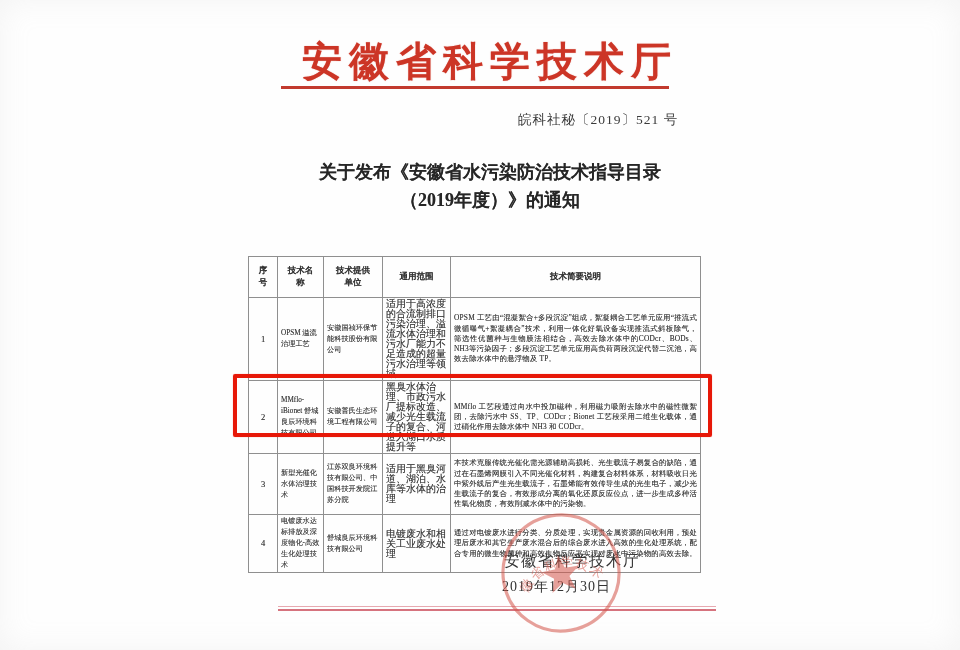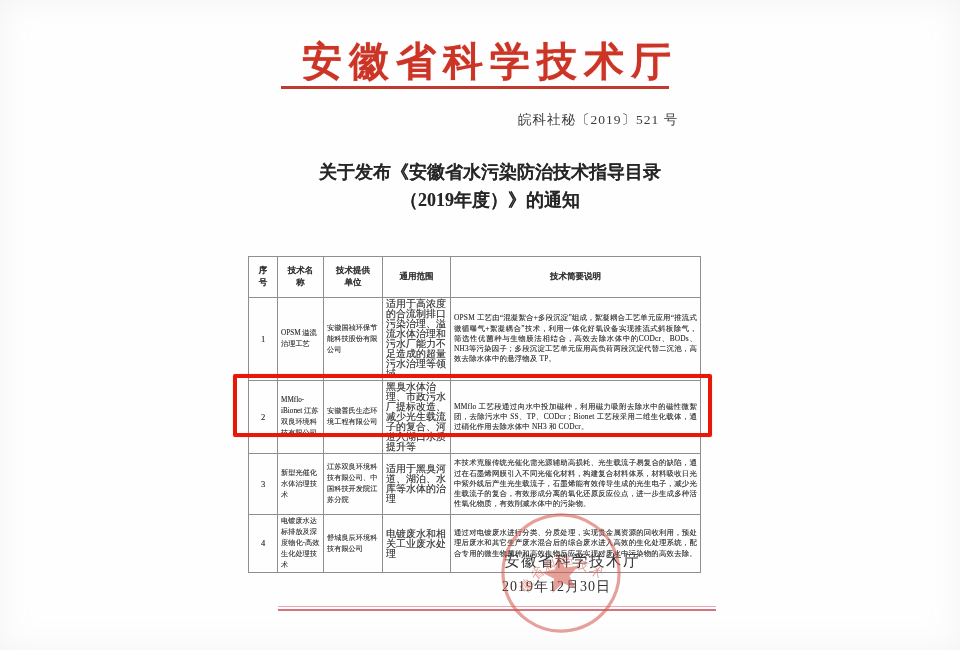--- a/index.html
+++ b/index.html
@@ -81,21 +81,21 @@
       <tbody>
         <tr style="height:60px">
           <td class="no">1</td>
           <td class="name">OPSM 溢流治理工艺</td>
           <td class="prov">安徽国祯环保节能科技股份有限公司</td>
           <td class="scope">适用于高浓度的合流制排口污染治理、溢流水体治理和污水厂能力不足造成的超量污水治理等领域</td>
           <td class="desc">OPSM 工艺由“混凝絮合+多段沉淀”组成，絮凝耦合工艺单元应用“推流式微循曝气+絮凝耦合”技术，利用一体化好氧设备实现推流式斜板除气，筛选性优菌种与生物膜法相结合，高效去除水体中的CODcr、BODs、NH3等污染因子；多段沉淀工艺单元应用高负荷两段沉淀代替二沉池，高效去除水体中的悬浮物及 TP。</td>
         </tr>
         <tr style="height:49px">
           <td class="no">2</td>
-          <td class="name">MMflo-iBionet 江苏双良环境科技有限公司</td>
+          <td class="name">MMflo-iBionet 舒城良辰环境科技有限公司</td>
           <td class="prov">安徽普氏生态环境工程有限公司</td>
           <td class="scope">黑臭水体治理、市政污水厂提标改造、减少光生载流子的复合、河道入湖口水质提升等</td>
           <td class="desc">MMflo 工艺段通过向水中投加磁种，利用磁力吸附去除水中的磁性微絮团，去除污水中 SS、TP、CODcr；Bionet 工艺段采用二维生化载体，通过硝化作用去除水体中 NH3 和 CODcr。</td>
         </tr>
         <tr style="height:61px">
           <td class="no">3</td>
           <td class="name">新型光催化水体治理技术</td>
           <td class="prov">江苏双良环境科技有限公司、中国科技开发院江苏分院</td>
           <td class="scope">适用于黑臭河道、湖泊、水库等水体的治理</td>
           <td class="desc">本技术克服传统光催化需光源辅助高损耗、光生载流子易复合的缺陷，通过在石墨烯网膜引入不同光催化材料，构建复合材料体系，材料吸收日光中紫外线后产生光生载流子，石墨烯能有效传导生成的光生电子，减少光生载流子的复合，有效形成分离的氧化还原反应位点，进一步生成多种活性氧化物质，有效削减水体中的污染物。</td>

